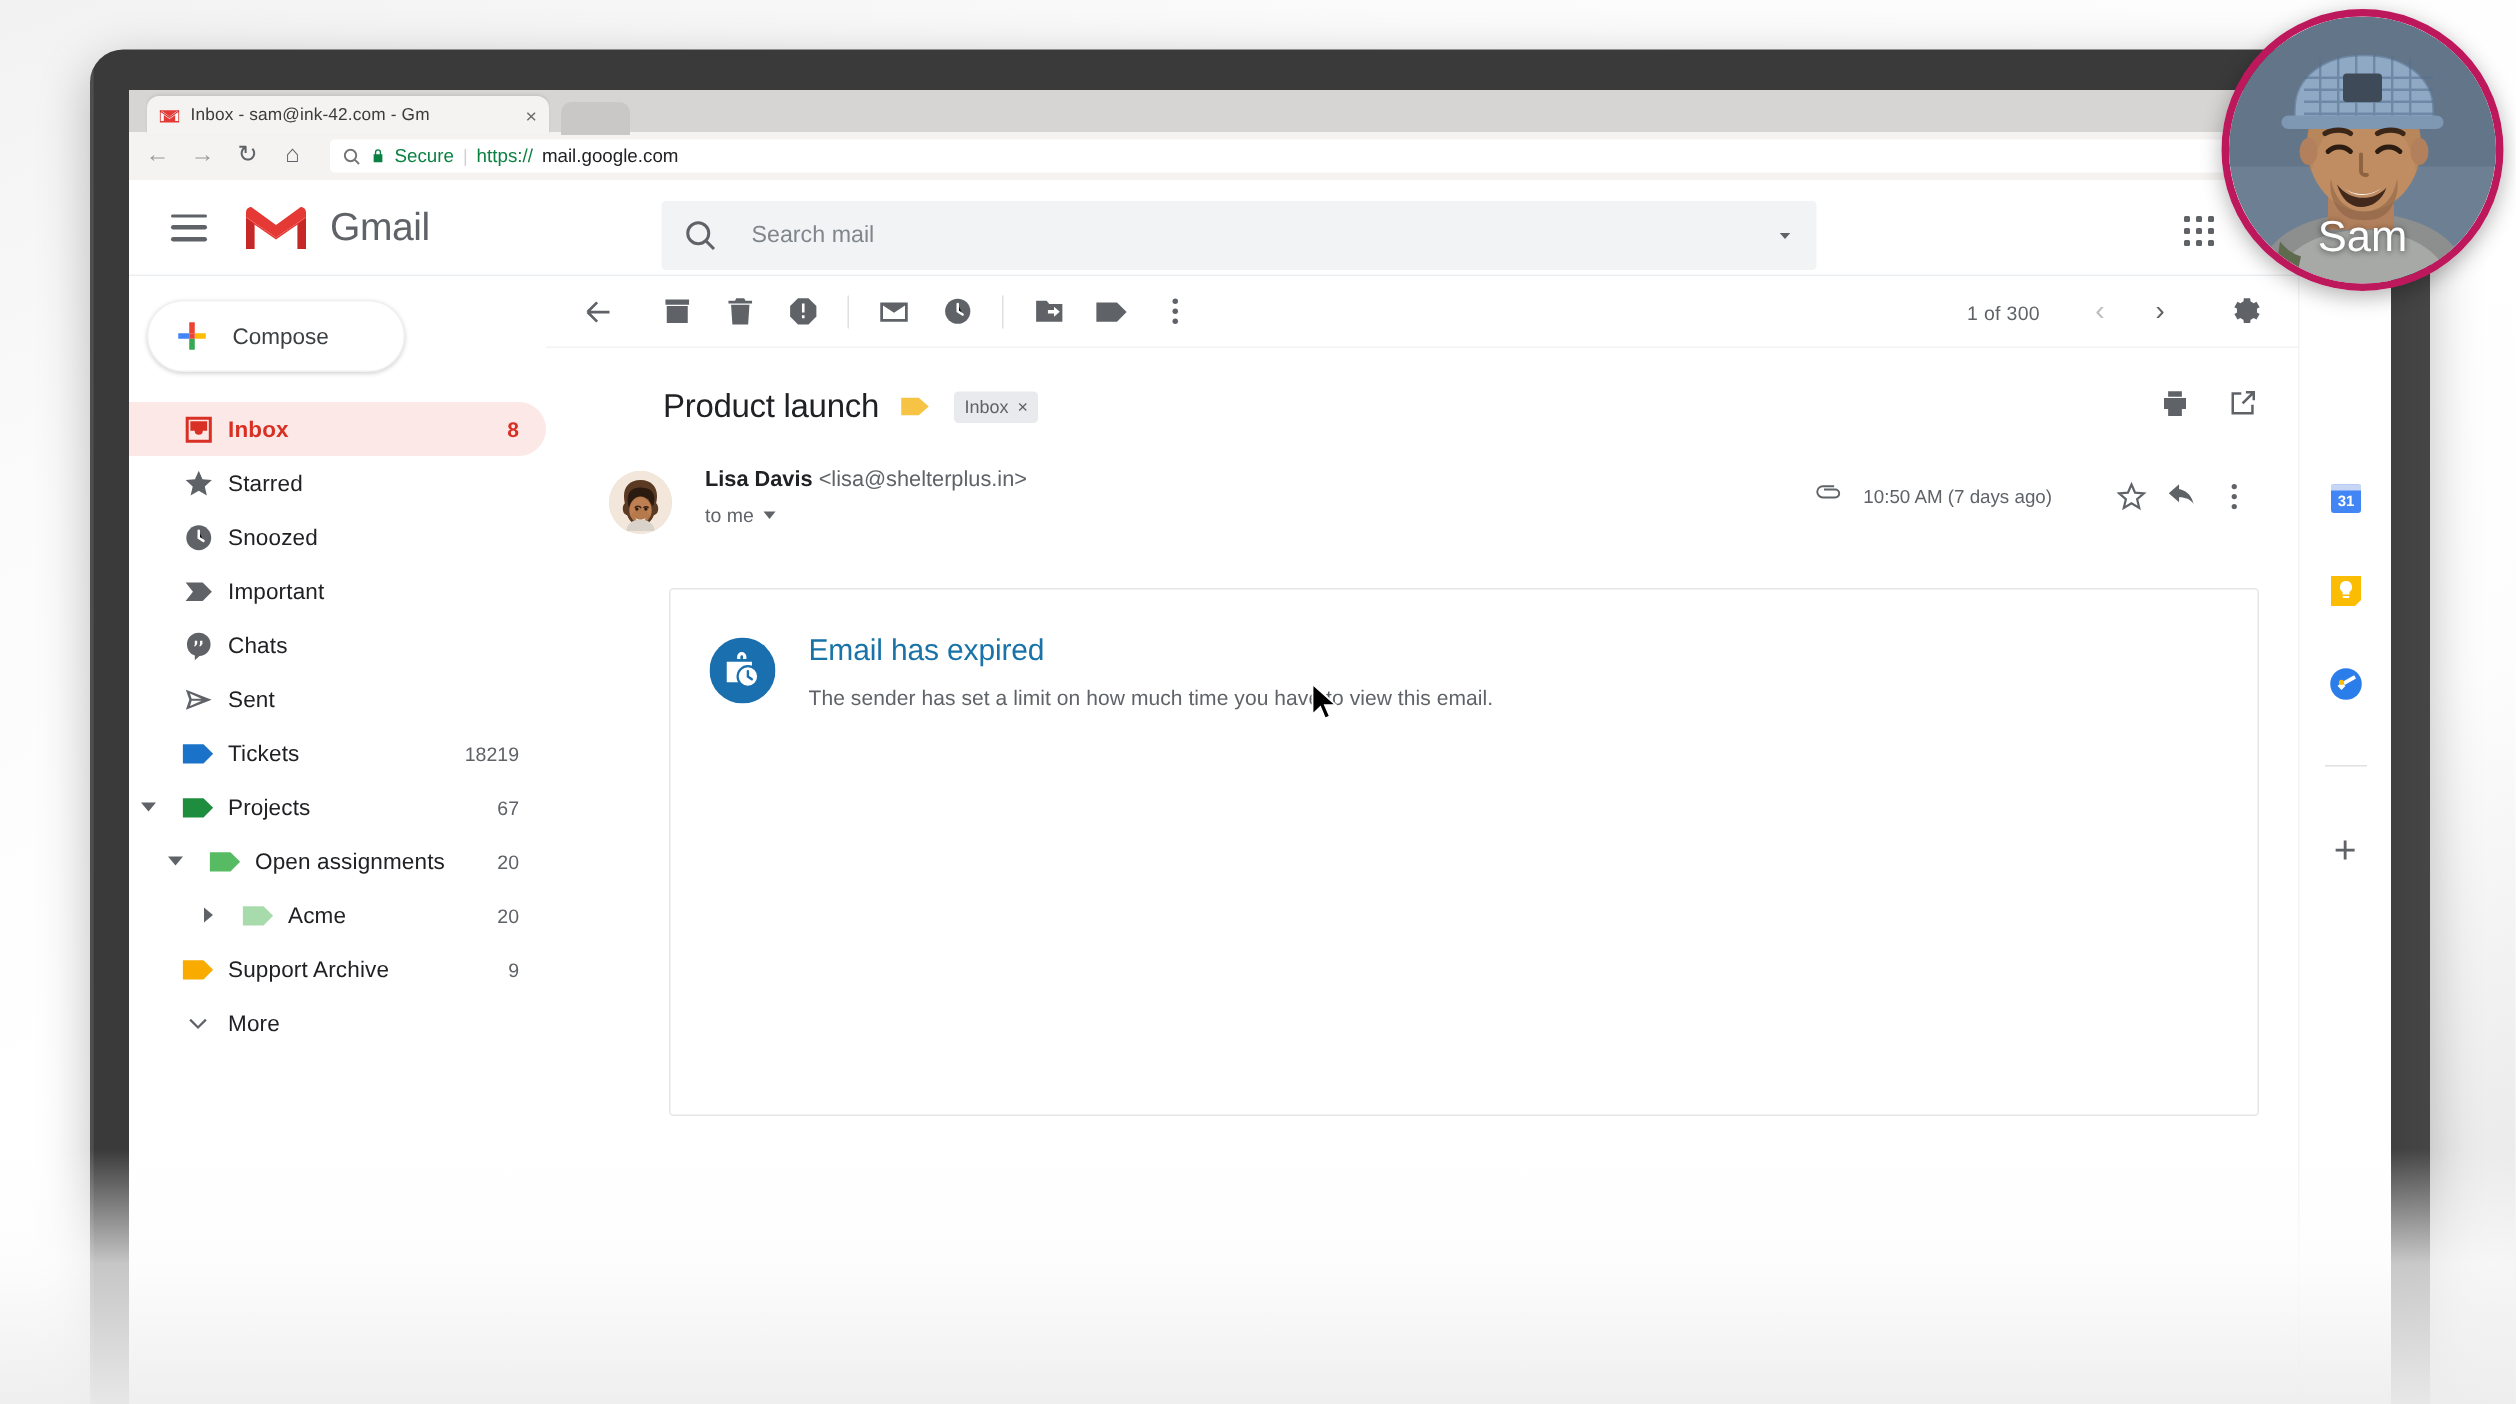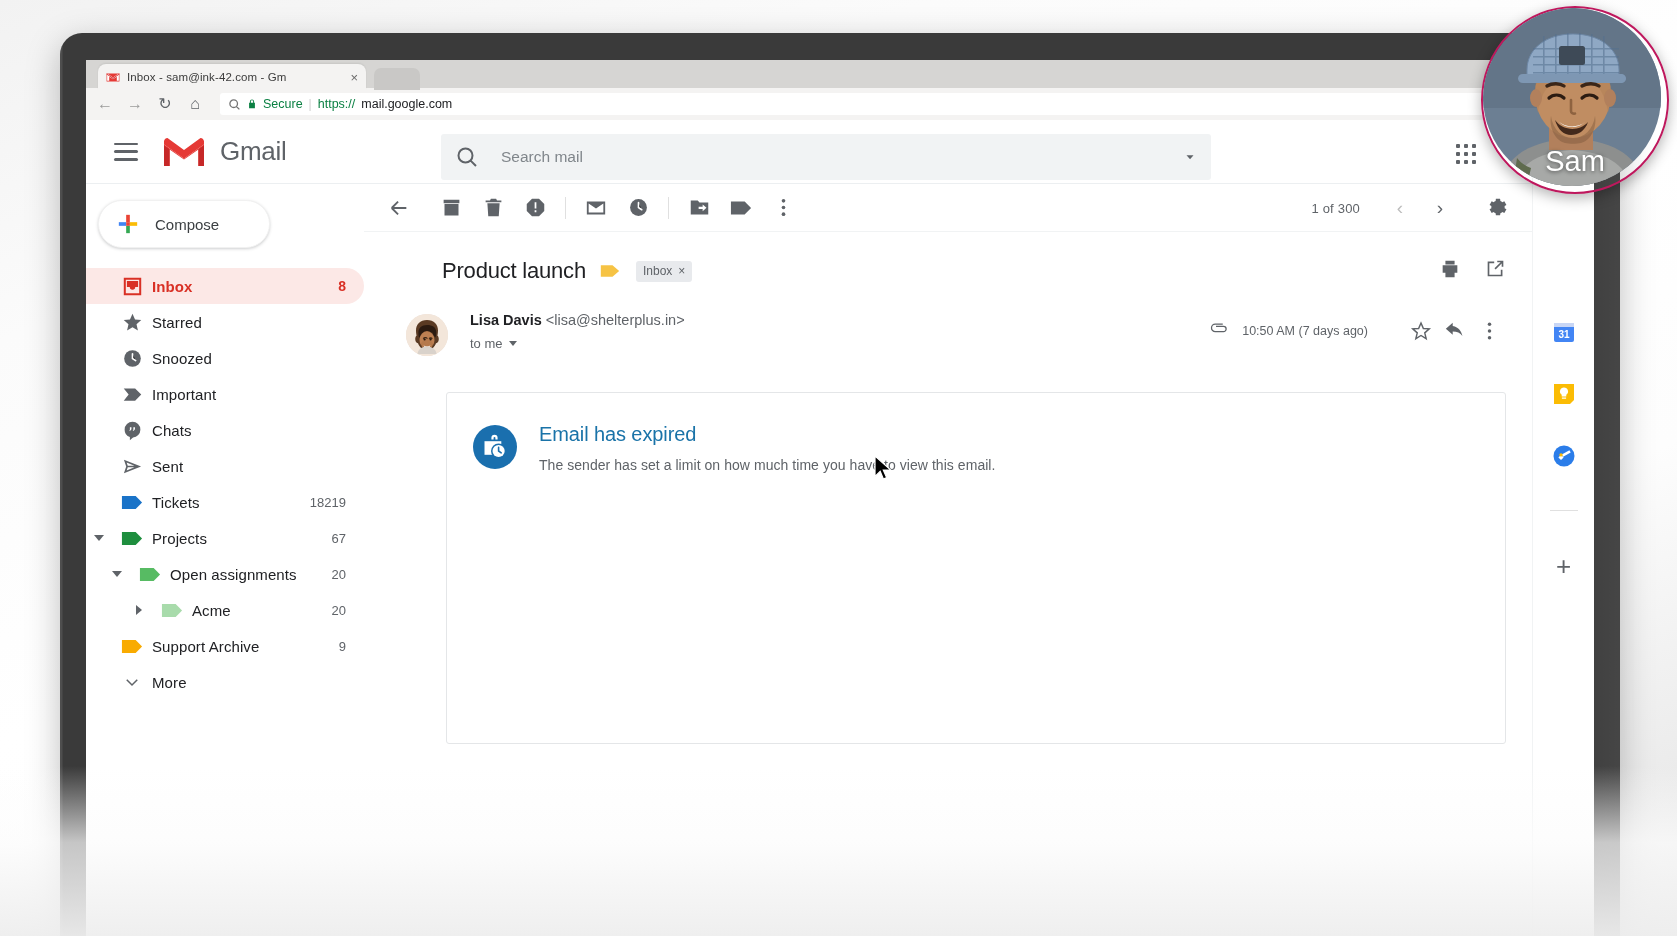--- a/index.html
+++ b/index.html
@@ -272,21 +272,21 @@
   .rail-div { width: 28px; height: 1px; background: #e0e0e0; margin: 4px 0;}
   .rail-plus { color: #5f6368; font-size: 26px; line-height: 1; cursor: pointer; }
 
   
   #webcam {
     position: absolute;
     right: 8px; top: 6px;
     width: 188px; height: 188px;
     border-radius: 50%;
     overflow: hidden;
-    border: 2px solid #be185d;
+    border: 5px solid #be185d;
     z-index: 20;
     box-shadow: 0 4px 14px rgba(0,0,0,.3);
   }
   #webcam svg { display: block; }
   #webcam-name {
     position: absolute; bottom: 14px; left: 0; right: 0;
     text-align: center; color: #fff; font-size: 29px;
     text-shadow: 0 1px 4px rgba(0,0,0,.55);
     z-index: 21;
   }

